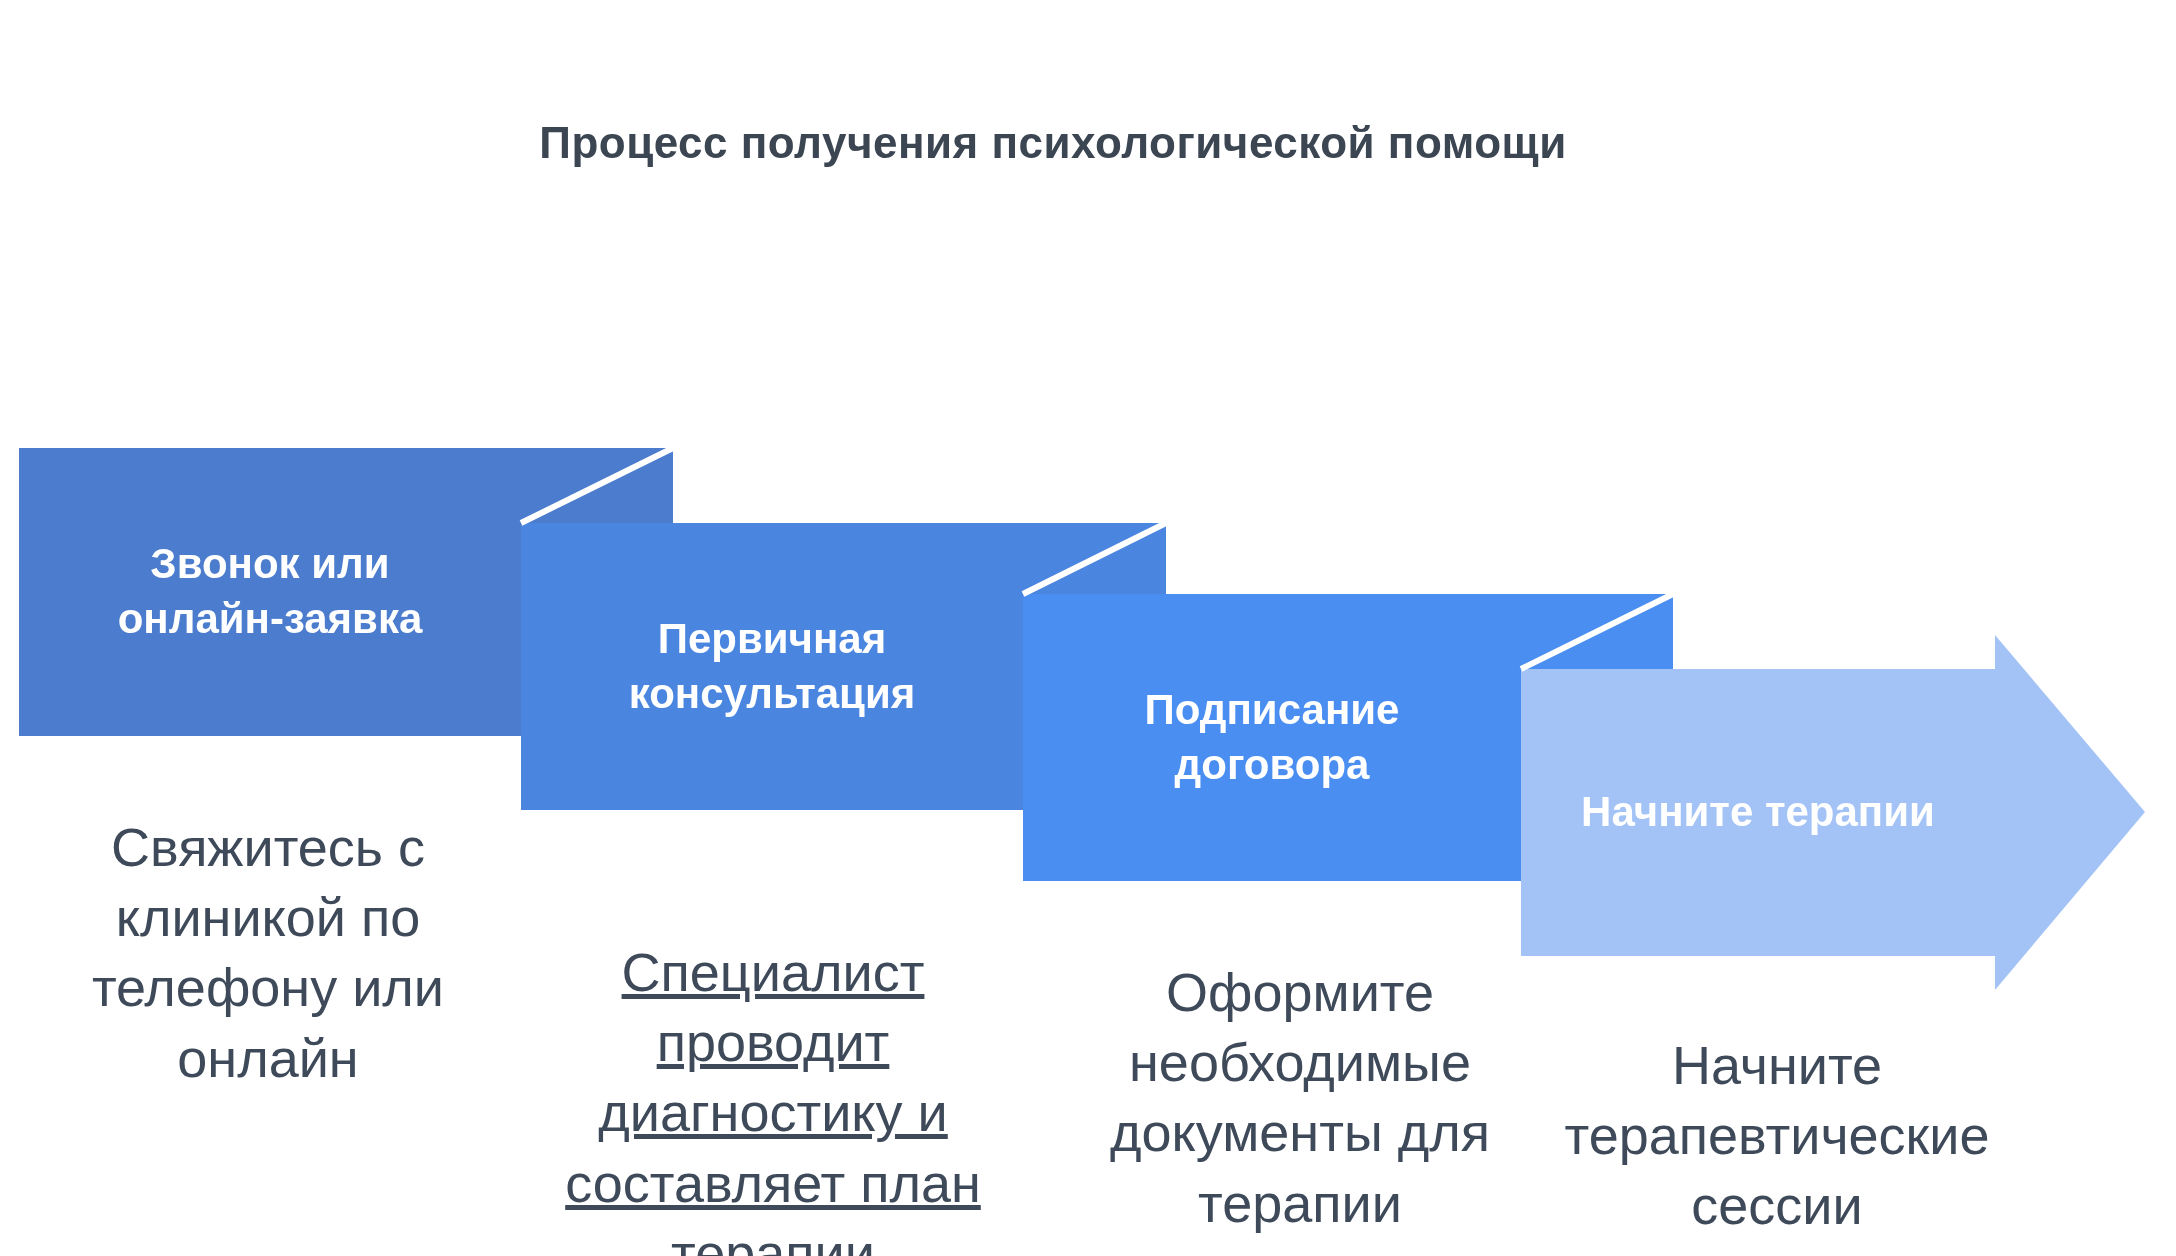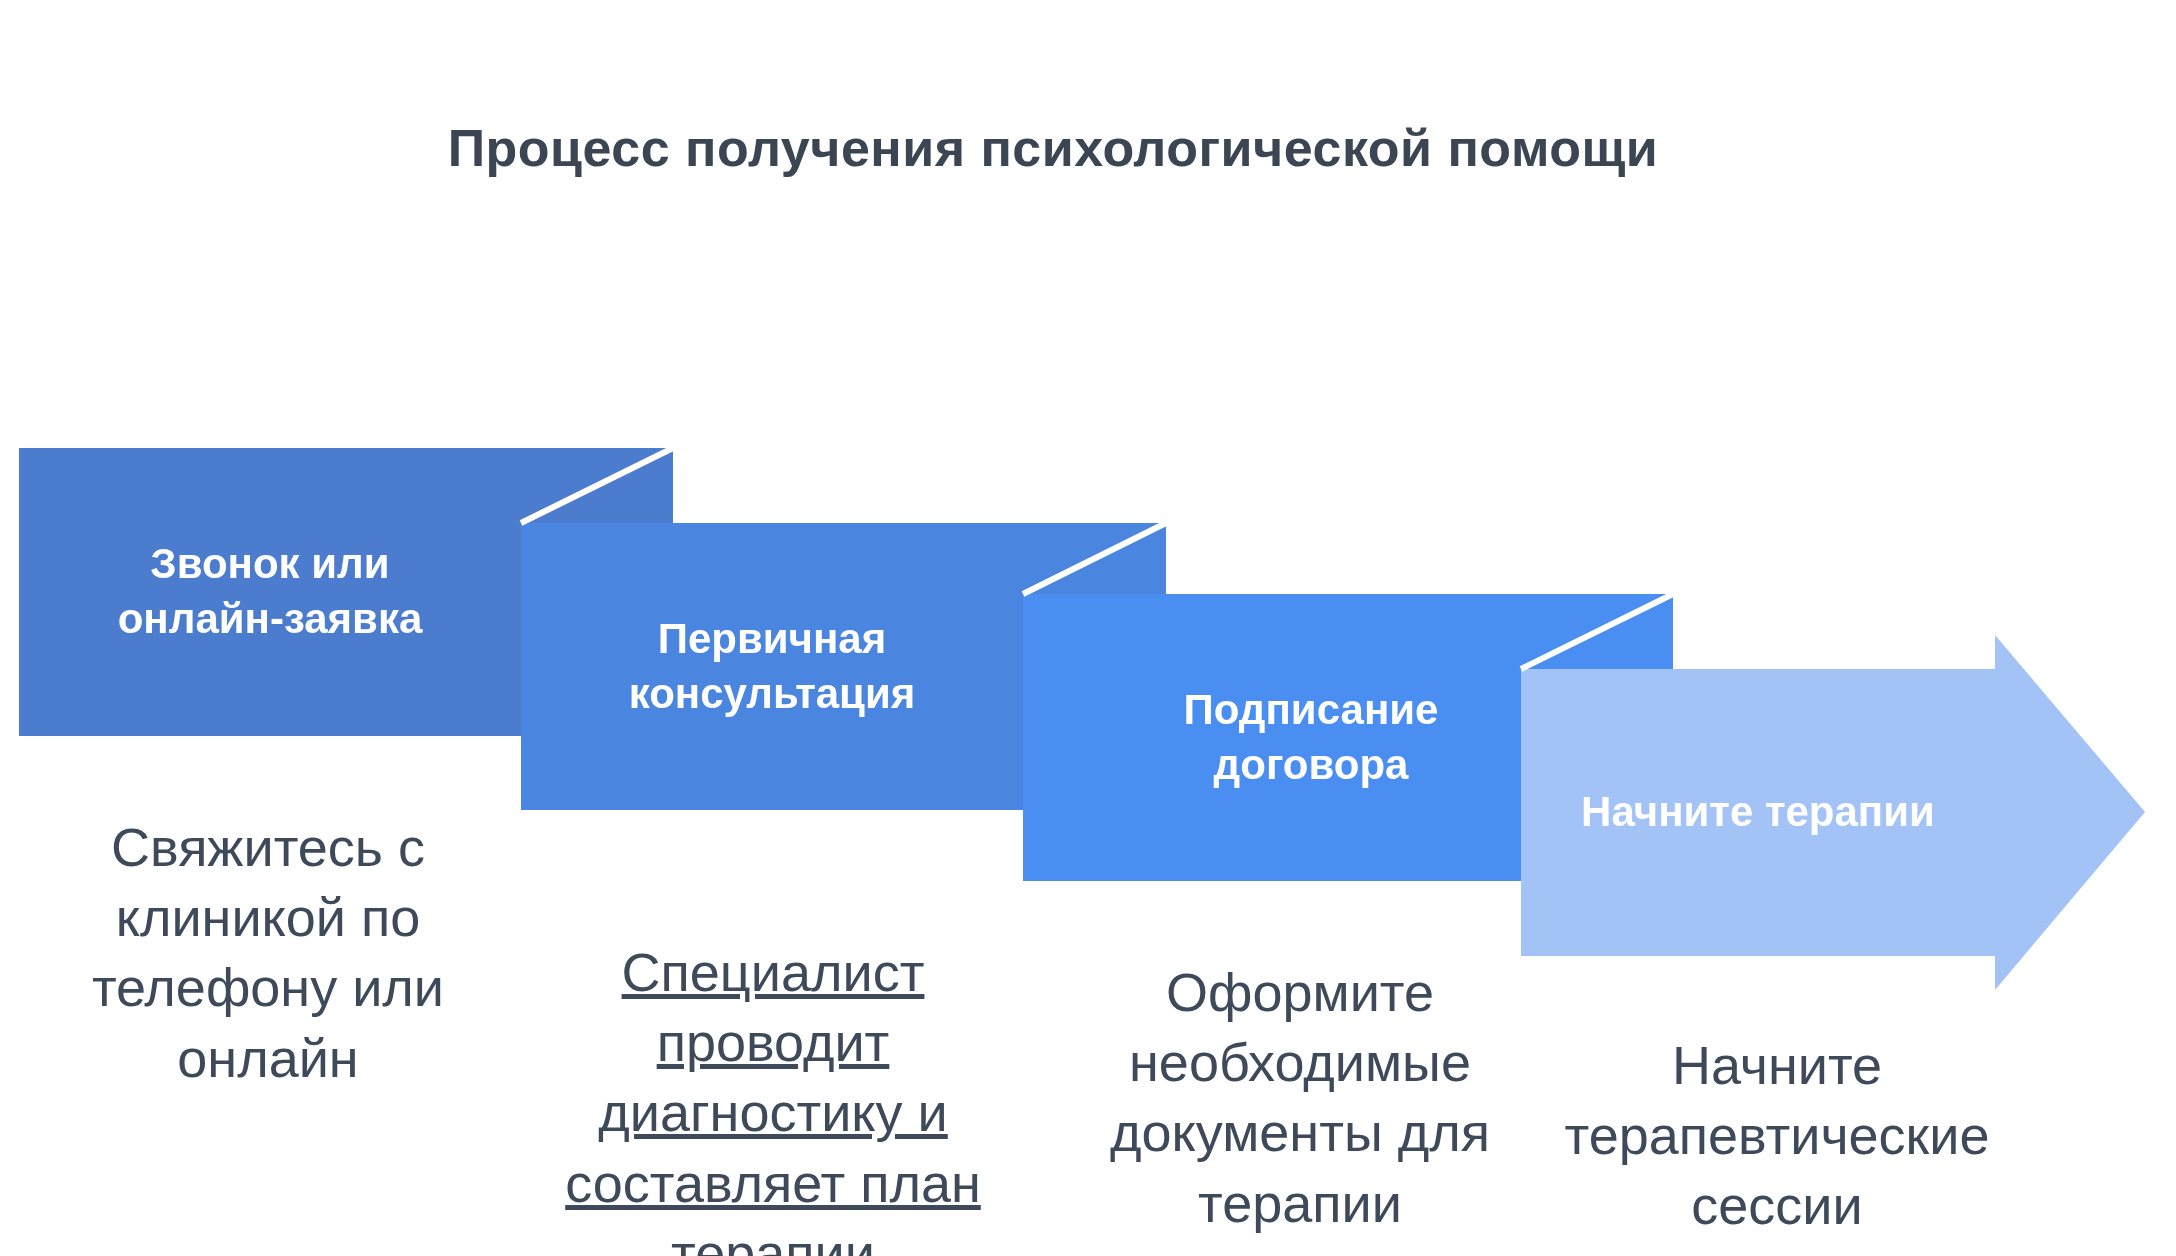--- a/index.html
+++ b/index.html
@@ -19,21 +19,21 @@
     position: absolute;
     left: 0;
     top: 0;
   }
   .page-title {
     position: absolute;
     left: 0;
     top: 118px;
     width: 2106px;
     text-align: center;
-    font-size: 52px;
+    font-size: 44px;
     font-weight: 700;
     color: #3c4653;
     letter-spacing: 0.5px;
     white-space: nowrap;
   }
   .step-label {
     position: absolute;
     display: flex;
     align-items: center;
     justify-content: center;
@@ -50,21 +50,21 @@
     width: 520px;
     text-align: center;
     color: #3e4a59;
     font-size: 54px;
     font-weight: 400;
     line-height: 1.3;
     white-space: pre-line;
   }
   #label-1 { left: 19px;   top: 448px; width: 502px; height: 288px; }
   #label-2 { left: 521px;  top: 523px; width: 502px; height: 287px; }
-  #label-3 { left: 1023px; top: 594px; width: 498px; height: 287px; margin-left: 39px; }
+  #label-3 { left: 1023px; top: 594px; width: 498px; height: 287px; }
   #label-4 { left: 1521px; top: 669px; width: 474px; height: 287px; }
   #desc-1 { left: 8px;    top: 812px; }
   #desc-2 { left: 513px;  top: 937px; text-decoration: underline; }
   #desc-3 { left: 1040px; top: 957px; }
   #desc-4 { left: 1517px; top: 1030px; }
 </style>
 </head>
 <body>
 
 <div id="canvas">

